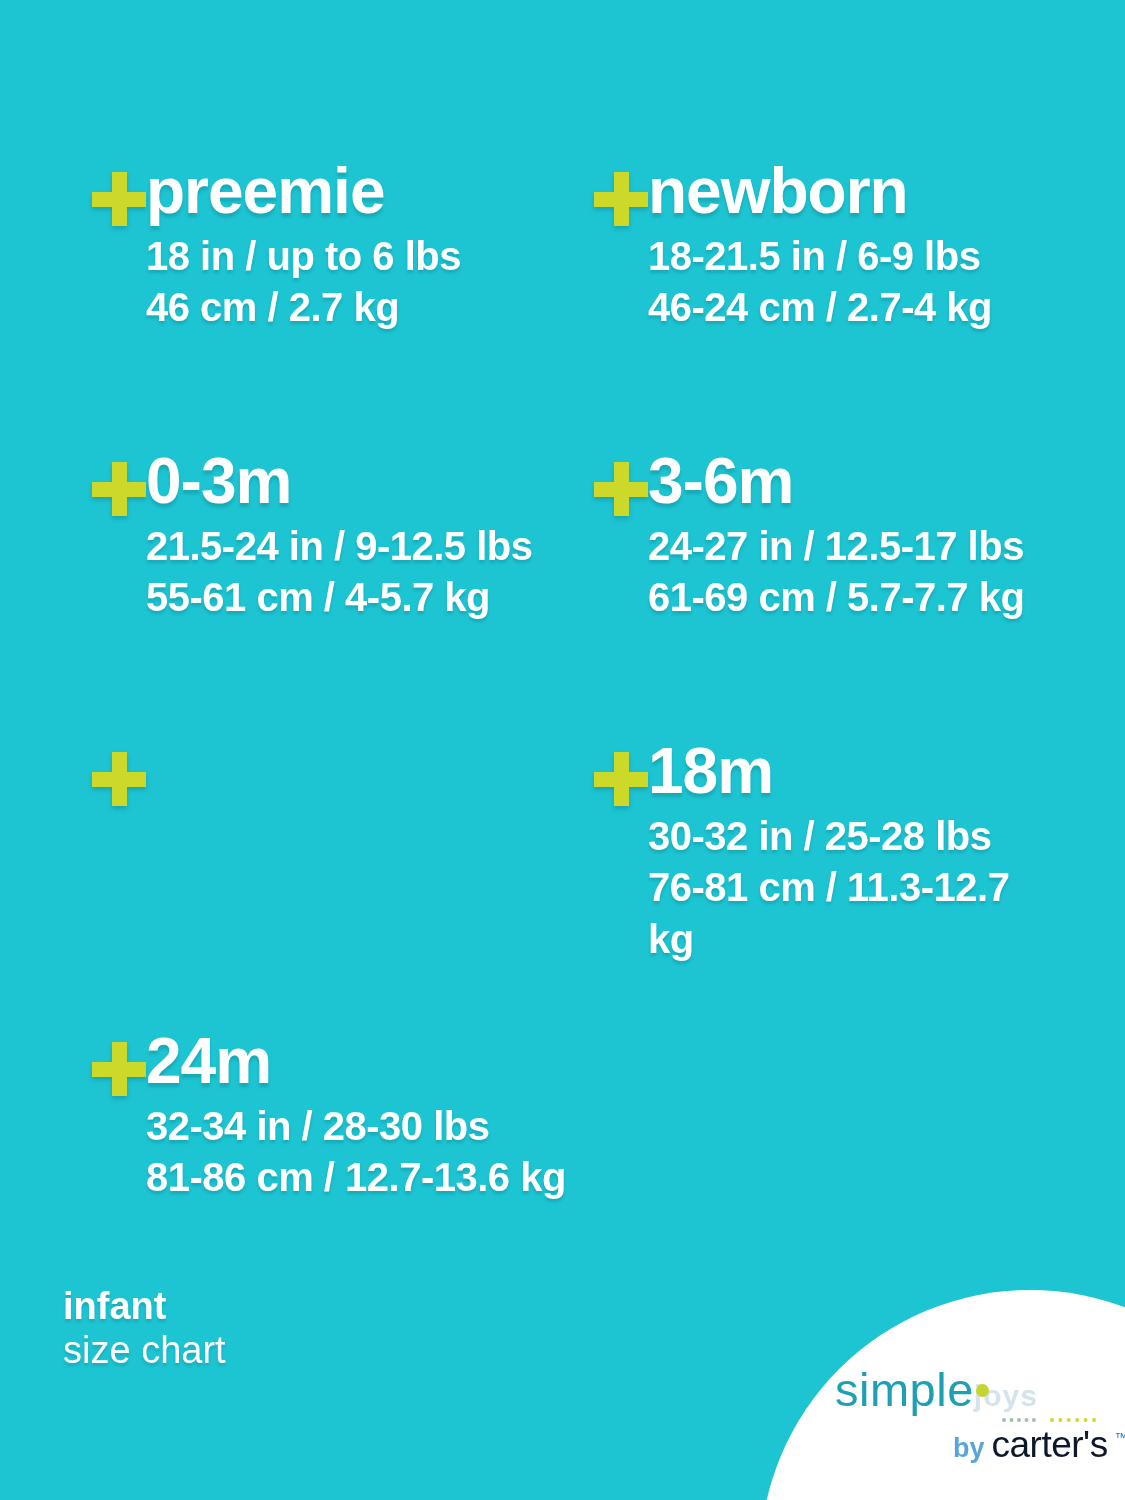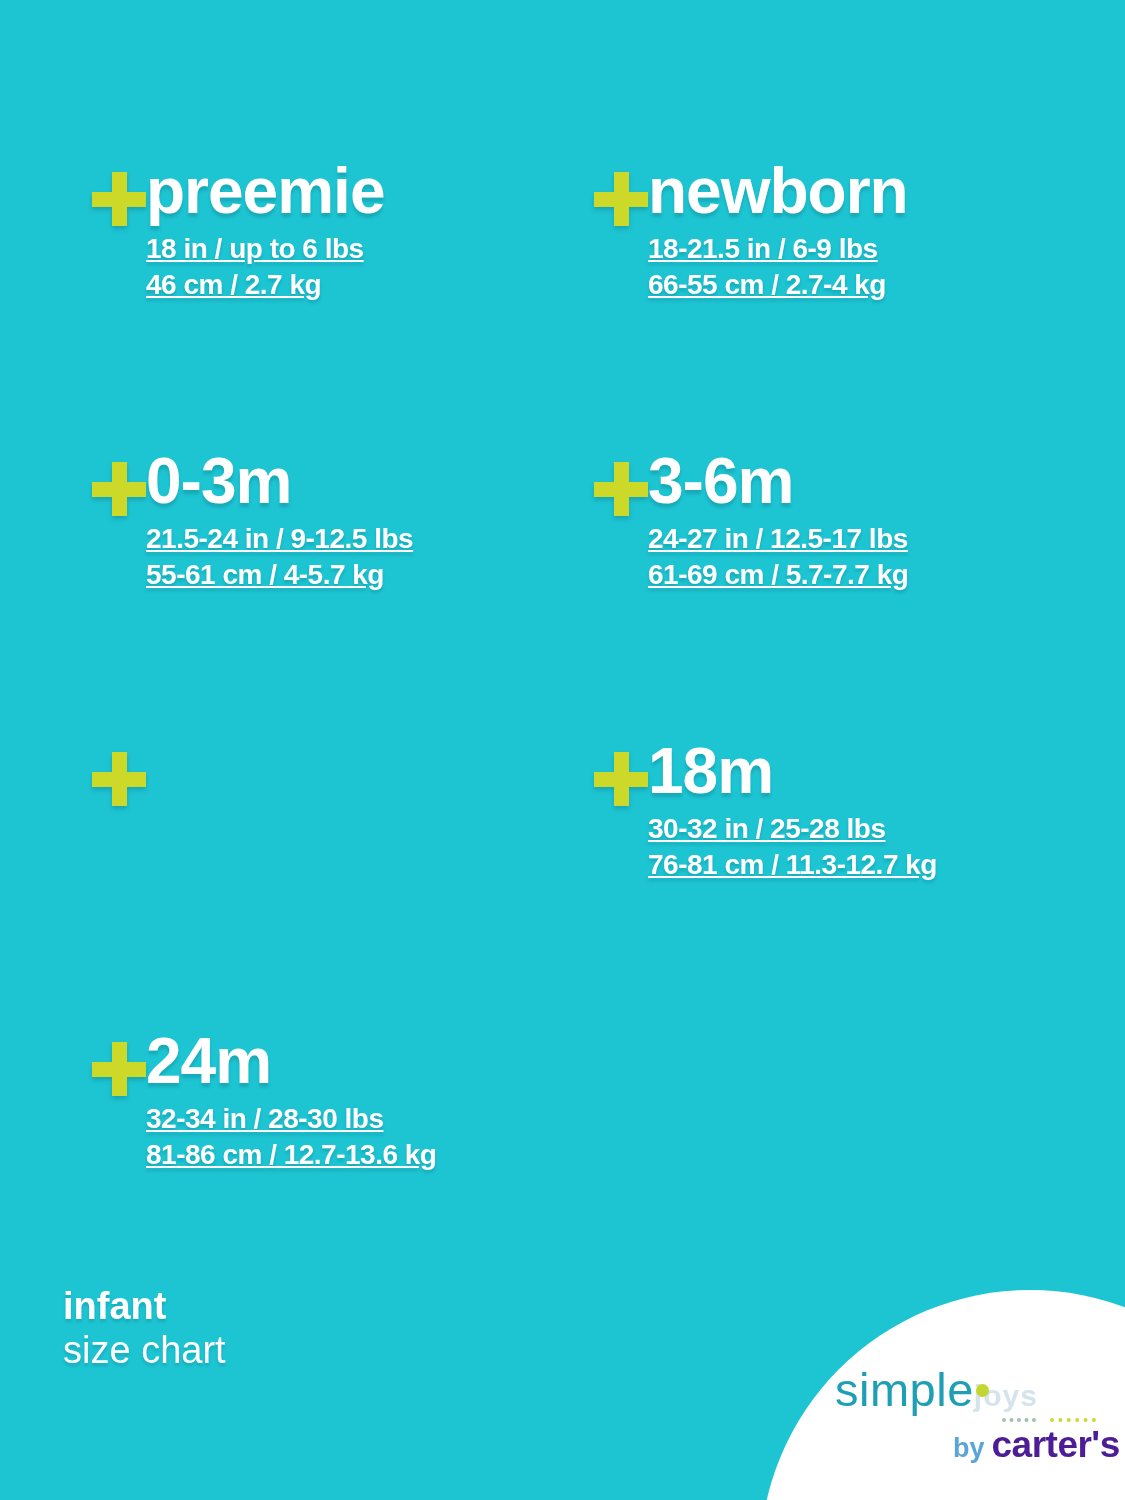--- a/index.html
+++ b/index.html
@@ -51,26 +51,25 @@
   }
   .size-label {
     font-size: 64px;
     font-weight: bold;
     line-height: 1.05;
     letter-spacing: -1px;
     margin-bottom: 6px;
     text-shadow: 0 4px 3px rgba(0,80,95,0.22);
   }
   .size-line {
-    font-size: 28px;
+    font-size: 40px;
     font-weight: bold;
     line-height: 1.28;
     letter-spacing: -0.5px;
     text-shadow: 0 3px 3px rgba(0,80,95,0.22);
-    text-decoration: underline;
   }
 
   
   .footer {
     position: absolute;
     left: 63px;
     top: 1284px;
     line-height: 1.16;
   }
   .footer-category {
@@ -149,22 +148,22 @@
     margin-top: 2px;
     white-space: nowrap;
   }
   .logo-by {
     font-size: 27px;
     color: #5aa5d7;
     font-weight: bold;
   }
   .logo-brand {
     font-size: 37px;
-    font-weight: bold;
-    color: #4c1d95;
+    font-weight: normal;
+    color: #0f172a;
     letter-spacing: -0.5px;
   }
   .logo-tm {
     font-size: 13px;
     color: #1a73bb;
     align-self: flex-start;
     margin-top: 6px;
   }
 </style>
 </head>
@@ -179,21 +178,21 @@
       <div class="size-line">18 in / up to 6 lbs</div>
       <div class="size-line">46 cm / 2.7 kg</div>
     </div>
   </div>
 
   <div class="size-block">
     <div class="plus"></div>
     <div>
       <div class="size-label">newborn</div>
       <div class="size-line">18-21.5 in / 6-9 lbs</div>
-      <div class="size-line">66-55 cm / 2.7-4 kg</div>
+      <div class="size-line">46-24 cm / 2.7-4 kg</div>
     </div>
   </div>
 
   <div class="size-block">
     <div class="plus"></div>
     <div>
       <div class="size-label">0-3m</div>
       <div class="size-line">21.5-24 in / 9-12.5 lbs</div>
       <div class="size-line">55-61 cm / 4-5.7 kg</div>
     </div>

